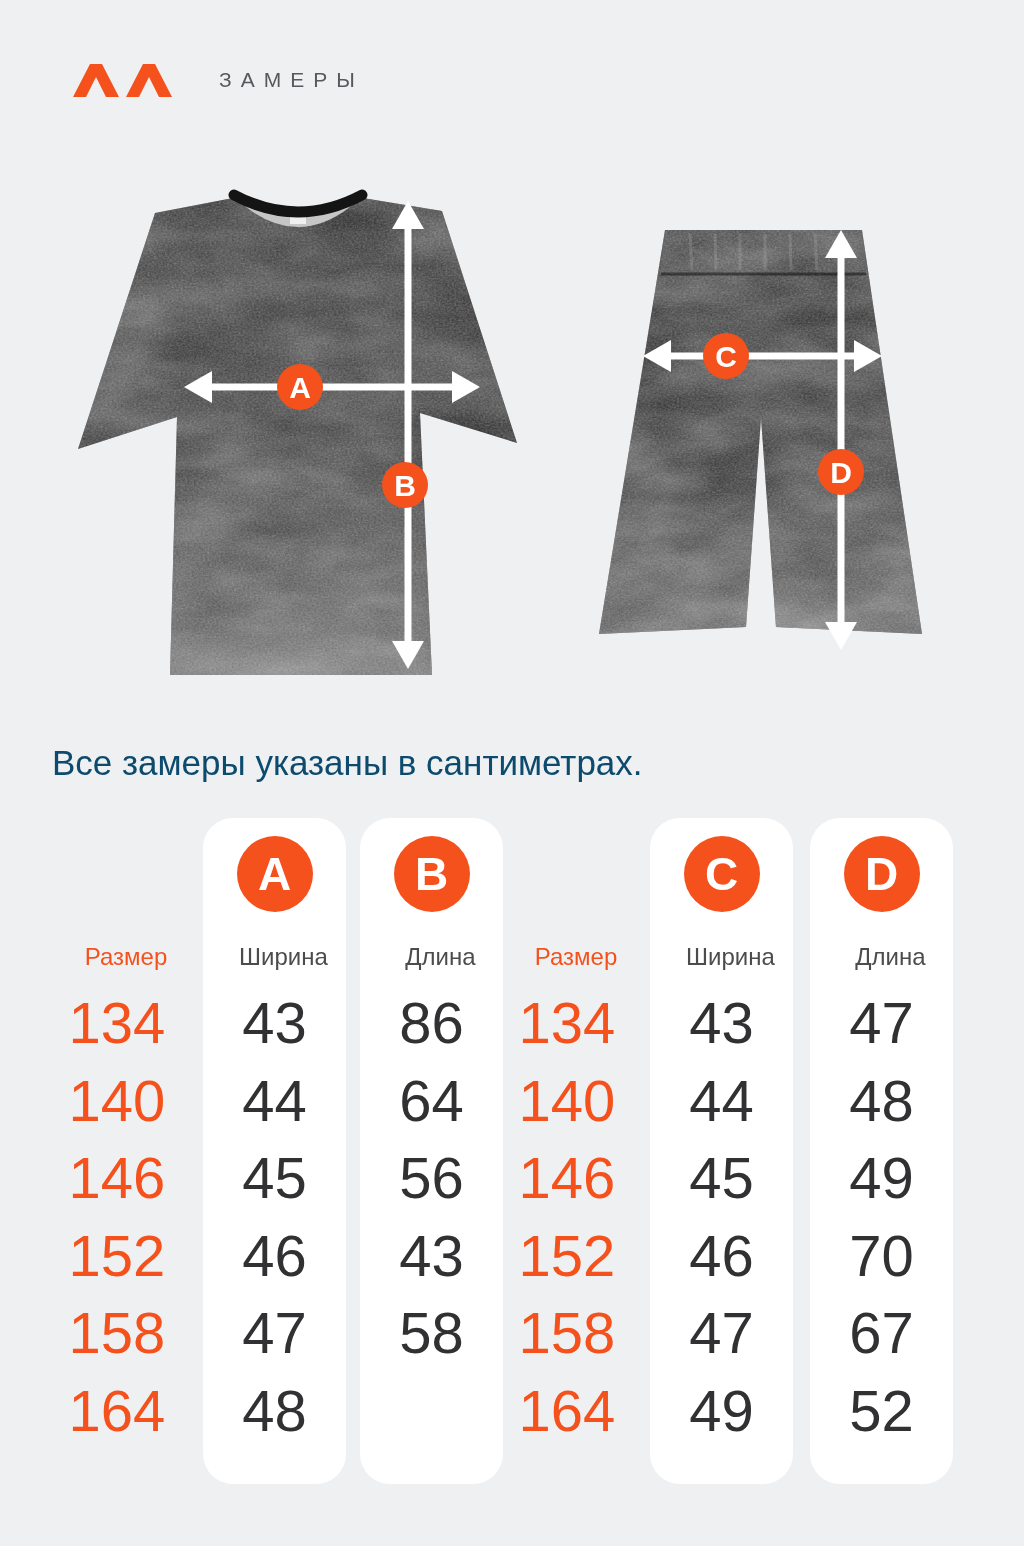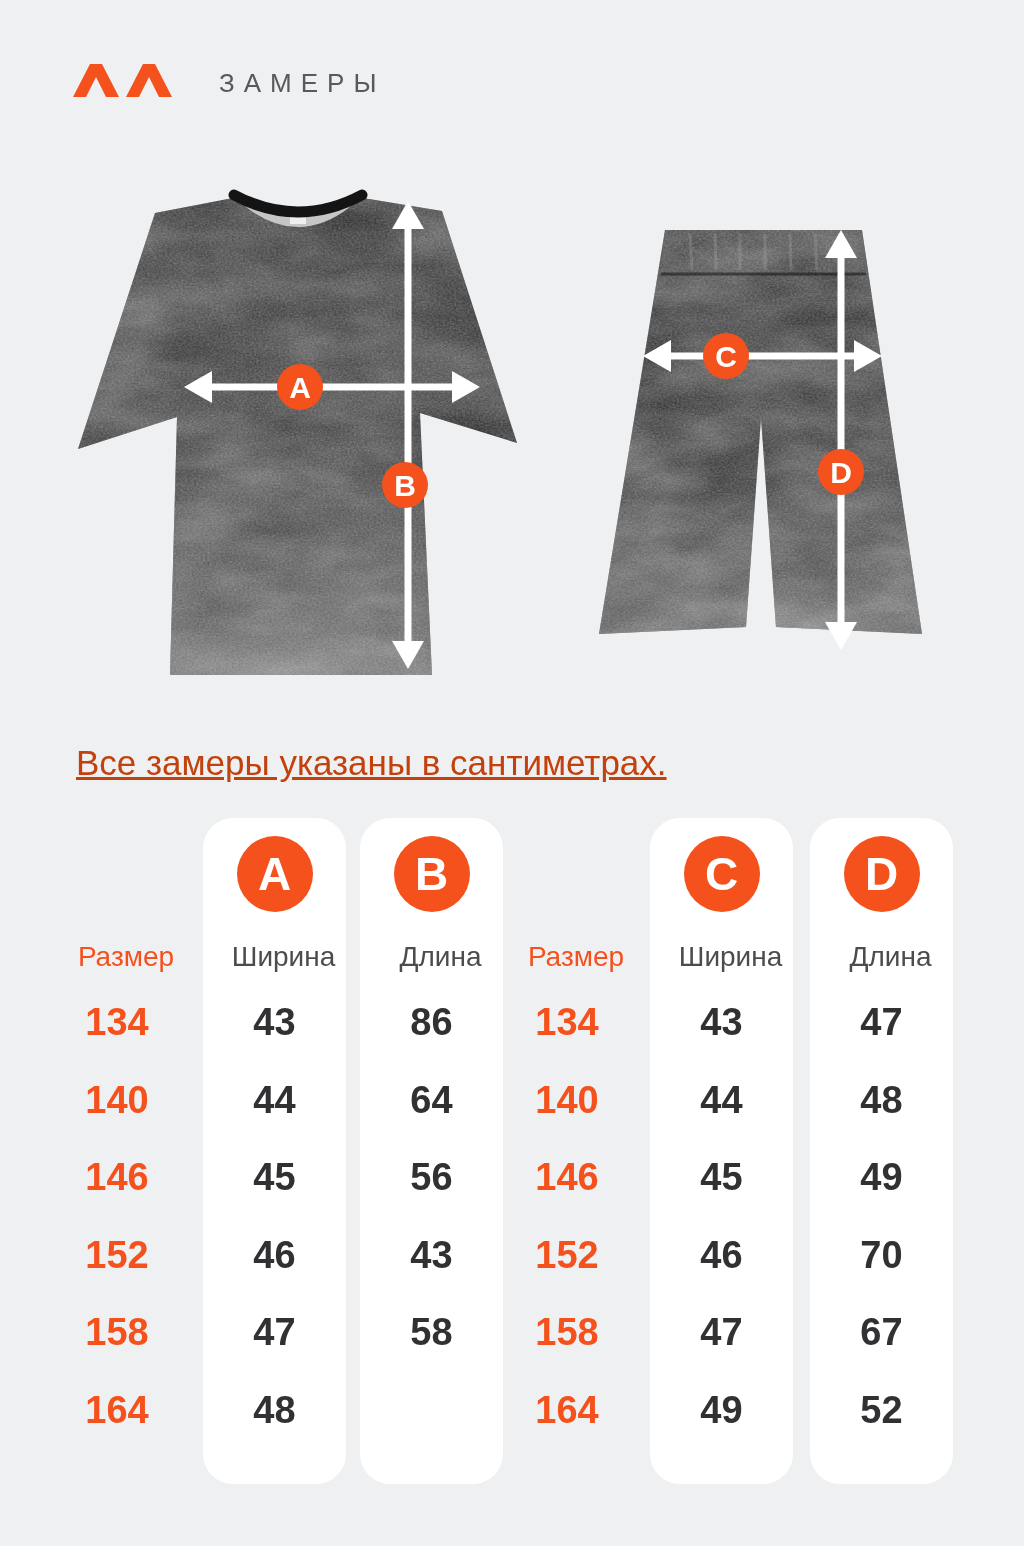--- a/index.html
+++ b/index.html
@@ -1,39 +1,39 @@
 <!DOCTYPE html>
 <html><head>
 <meta charset="utf-8">
 <style>
   html,body{margin:0;padding:0;background:#eff0f2;}
   .stage{position:relative;width:1024px;height:1546px;background:#eff0f2;overflow:hidden;
          font-family:"Liberation Sans",sans-serif;}
   
   .logo{position:absolute;left:73px;top:61px;width:102px;height:40px;}
-  .page-title{position:absolute;left:219px;top:68px;font-size:26px;letter-spacing:9px;
+  .page-title{position:absolute;left:219px;top:68px;font-size:21px;letter-spacing:9px;
               color:#58595c;font-weight:400;}
   
   .tee-svg{position:absolute;left:70px;top:185px;width:455px;height:500px;}
   .shorts-svg{position:absolute;left:595px;top:222px;width:332px;height:435px;}
   
-  .caption{position:absolute;left:76px;top:743px;font-size:35px;color:#c2410c;font-weight:400;text-decoration:underline;}
+  .caption{position:absolute;left:52px;top:743px;font-size:35px;color:#0c4a6e;font-weight:400;}
   
   .col{position:absolute;top:818px;height:666px;display:flex;flex-direction:column;align-items:center;}
   .pill{background:#ffffff;border-radius:30px;width:143px;}
   .plain{width:122px;}
   .circle-zone{height:112px;display:flex;align-items:flex-start;justify-content:center;
                padding-top:18px;box-sizing:border-box;align-self:stretch;}
   .badge{width:76px;height:76px;border-radius:50%;background:#f4511c;color:#ffffff;
          font-size:46px;font-weight:700;display:flex;align-items:center;justify-content:center;}
-  .col-label{height:54px;font-size:28px;color:#4c4c4e;display:flex;align-items:center;
+  .col-label{height:54px;font-size:24px;color:#4c4c4e;display:flex;align-items:center;
              justify-content:center;margin-left:18px;}
   .size-label{color:#f4511c;font-weight:400;}
   .cell{height:77.5px;display:flex;align-items:center;justify-content:center;
-        font-size:38px;font-weight:700;color:#313133;align-self:stretch;text-align:right;}
+        font-size:58px;font-weight:400;color:#313133;align-self:stretch;text-align:right;}
   .cell.size{color:#f4511c;}
   .arrow-line{stroke:#ffffff;stroke-width:7;}
   .marker-circle{fill:#f4511c;}
   .marker-letter{fill:#ffffff;font-family:"Liberation Sans",sans-serif;font-size:30px;
                  font-weight:700;text-anchor:middle;}
 </style>
 </head>
 <body>
 
 <div class="stage">

